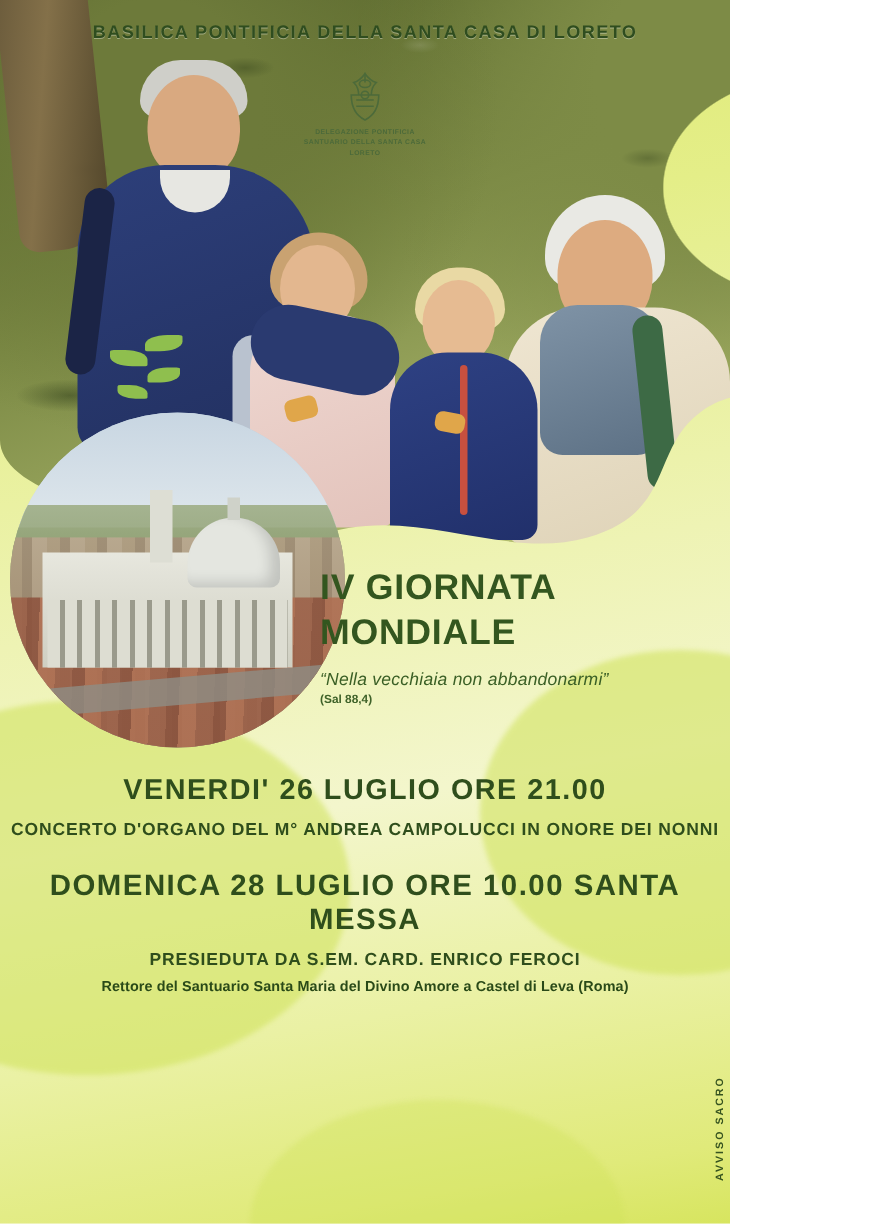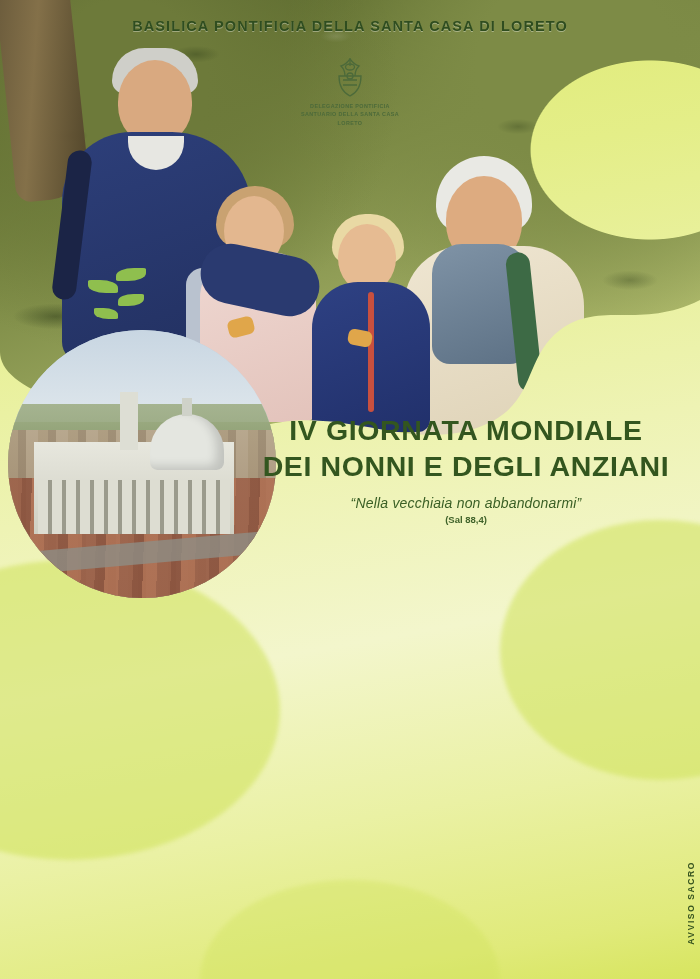--- a/index.html
+++ b/index.html
@@ -3,21 +3,21 @@
 <meta charset="utf-8">
 <style>
   * { box-sizing: border-box; margin: 0; padding: 0; }
   html, body {
     width: 700px; height: 979px;
     font-family: "Liberation Sans", sans-serif;
     overflow: hidden;
   }
   .poster {
     position: relative;
-    width: 700px; height: 979px;
+    width: 584px; height: 979px;
     background: linear-gradient(170deg, #dde96f 0%, #e4ee88 22%, #eef3b4 48%, #f3f6cc 64%, #eaf1a4 80%, #e0ea7a 94%, #d7e55f 100%);
     overflow: hidden;
   }
 
   
   .blob {
     position: absolute;
     background: #cfe25a;
     border-radius: 50%;
     opacity: .55;
@@ -158,22 +158,21 @@
   
   .crest {
     position: absolute; left: 50%; top: 56px; transform: translateX(-50%);
     width: 120px; text-align: center;
   }
   .crest-mark { width: 46px; height: 42px; margin: 0 auto 4px; }
   .crest-lines { font-size: 5.4px; line-height: 1.55; color: #4c6a3a; letter-spacing: .4px; font-weight:700; }
 
   
   .headline {
-    position: absolute; left: 256px; right: 24px; top: 412px;
-    text-align: center;
+    position: absolute; left: 256px; right: 24px; top: 452px;
   }
   .h1 {
     font-size: 28.5px; font-weight: 700; color: #33561f;
     letter-spacing: .6px; line-height: 1.28;
     text-transform: uppercase;
   }
   .quote {
     margin-top: 10px;
     font-family: "Liberation Sans", sans-serif;
     font-style: italic; font-weight: 400;
@@ -291,27 +290,35 @@
     <div class="pc-roofs"></div>
     <div class="pc-road"></div>
     <div class="pc-basilica"></div>
     <div class="pc-arches"></div>
     <div class="pc-tower"></div>
     <div class="pc-dome"></div>
   </div>
 
   <div class="headline">
     <div class="h1">IV GIORNATA MONDIALE</div>
-    <div class="h1">DEI NONNI E DEGLI ANZIANI</div>
     <div class="quote">“Nella vecchiaia non abbandonarmi”</div>
     <div class="quote-ref">(Sal 88,4)</div>
   </div>
 
   <div class="program">
 
-
-
+    <div class="blk">
+      <div class="blk-title">VENERDI' 26 LUGLIO ORE 21.00</div>
+      <div class="blk-sub">CONCERTO D'ORGANO DEL M° ANDREA CAMPOLUCCI IN ONORE DEI NONNI</div>
+    </div>
+
+
+    <div class="blk b3t">
+      <div class="blk-title">DOMENICA 28 LUGLIO ORE 10.00 SANTA MESSA</div>
+      <div class="blk-sub">PRESIEDUTA DA S.EM. CARD. ENRICO FEROCI</div>
+      <div class="blk-note">Rettore del Santuario Santa Maria del Divino Amore a Castel di Leva (Roma)</div>
+    </div>
 
   </div>
 
   <div class="side-text">AVVISO SACRO</div>
 
 </div>
 
 </body></html>

